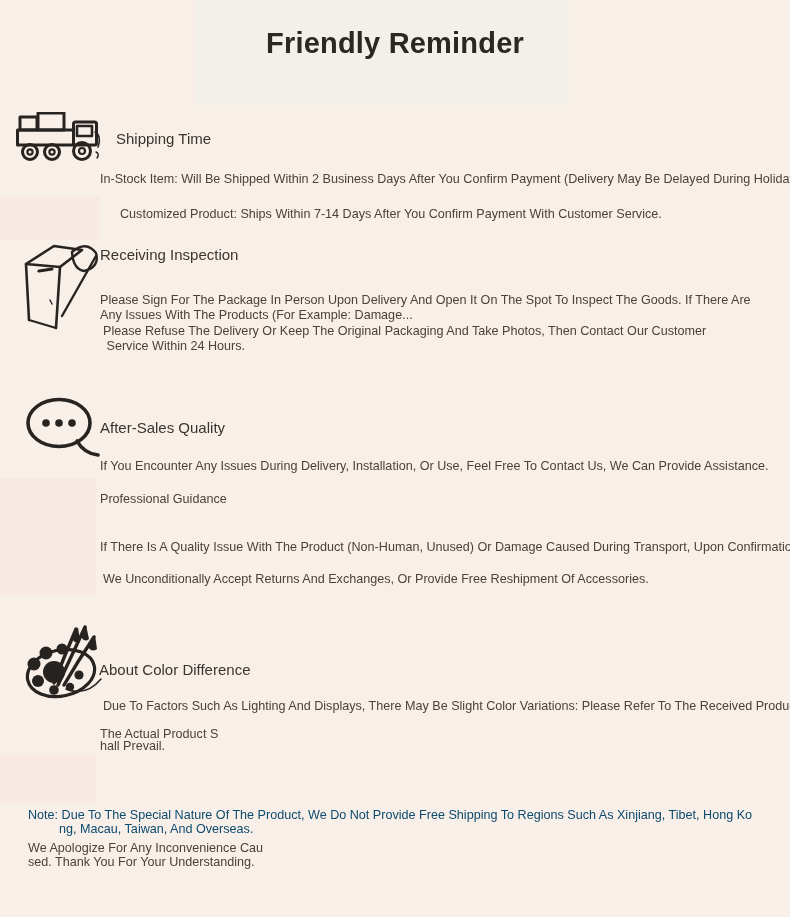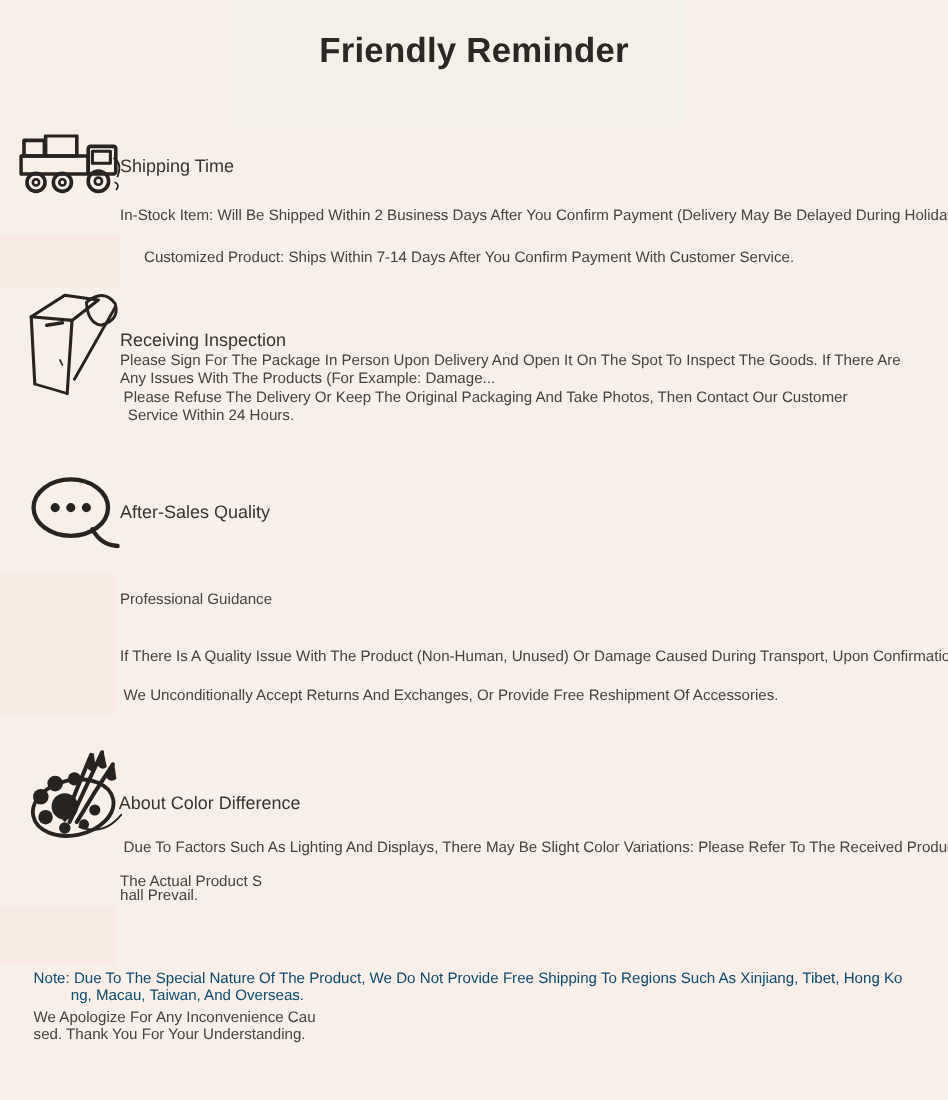--- a/index.html
+++ b/index.html
@@ -44,52 +44,53 @@
       <circle class="ink" cx="14" cy="40" r="7.5" stroke-width="3"></circle>
       <circle class="ink" cx="14" cy="40" r="2.6" stroke-width="2.2"></circle>
       <circle class="ink" cx="36" cy="40" r="7.5" stroke-width="3"></circle>
       <circle class="ink" cx="36" cy="40" r="2.6" stroke-width="2.2"></circle>
       <circle class="ink" cx="66" cy="39" r="8.5" stroke-width="3"></circle>
       <circle class="ink" cx="66" cy="39" r="3" stroke-width="2.2"></circle>
       <path class="ink" d="M79,20 Q86,24 82,35" stroke-width="1.6"></path>
       <path class="ink" d="M80,40 Q84,42 81,46" stroke-width="1.4"></path>
     </svg>
   </div>
-  <div class="heading" style="left:100px; top:130px;">Shipping Time</div>
+  <div class="heading" style="left:116px; top:130px;">Shipping Time</div>
   <div class="line" style="left:100px; top:172px;">In-Stock Item: Will Be Shipped Within 2 Business Days After You Confirm Payment (Delivery May Be Delayed During Holidays</div>
   <div class="line" style="left:120px; top:207px;">Customized Product: Ships Within 7-14 Days After You Confirm Payment With Customer Service.</div>
 
   <div class="icon" style="left:20px; top:240px;">
     <svg width="80" height="94" viewBox="0 0 80 94">
       <path class="ink" d="M6,24 L34,6 L62,10 L40,27 Z" stroke-width="2.6"></path>
       <path class="ink" d="M52,12 Q66,0 76,13 Q80,27 64,31 Q53,29 52,12 Z" stroke-width="2.4"></path>
       <path class="ink" d="M6,24 L9,80" stroke-width="2.6"></path>
       <path class="ink" d="M9,80 L36,88" stroke-width="2.2"></path>
       <path class="ink" d="M40,27 L36,88" stroke-width="2.6"></path>
       <path class="ink" d="M76,16 L42,76" stroke-width="2.4"></path>
       <path class="ink" d="M19,31 L32,29" stroke-width="3"></path>
       <path class="ink" d="M30,60 L32,64" stroke-width="1.4"></path>
     </svg>
   </div>
-  <div class="heading" style="left:100px; top:275px;">Receiving Inspection</div>
+  <div class="heading" style="left:100px; top:246px;">Receiving Inspection</div>
   <div class="line" style="left:100px; top:293px;">Please Sign For The Package In Person Upon Delivery And Open It On The Spot To Inspect The Goods. If There Are</div>
   <div class="line" style="left:100px; top:308px;">Any Issues With The Products (For Example: Damage...</div>
   <div class="line" style="left:103px; top:324px;">Please Refuse The Delivery Or Keep The Original Packaging And Take Photos, Then Contact Our Customer</div>
   <div class="line" style="left:103px; top:339px;"> Service Within 24 Hours.</div>
 
   <div class="icon" style="left:24px; top:396px;">
     <svg width="80" height="62" viewBox="0 0 80 62">
       <ellipse class="ink" cx="35" cy="27" rx="31" ry="23.5" stroke-width="3.6"></ellipse>
       <circle class="ink-fill" cx="22" cy="27" r="3.8"></circle>
       <circle class="ink-fill" cx="35" cy="27" r="3.8"></circle>
       <circle class="ink-fill" cx="48" cy="27" r="3.8"></circle>
       <path class="ink" d="M53,45 C58,54 64,58 74,59" stroke-width="3.6"></path>
     </svg>
   </div>
   <div class="heading" style="left:100px; top:419px;">After-Sales Quality</div>
+  <div class="line" style="left:100px; top:459px;">If You Encounter Any Issues During Delivery, Installation, Or Use, Feel Free To Contact Us, We Can Provide Assistance.</div>
   <div class="line" style="left:100px; top:492px;">Professional Guidance</div>
   <div class="line" style="left:100px; top:540px;">If There Is A Quality Issue With The Product (Non-Human, Unused) Or Damage Caused During Transport, Upon Confirmation</div>
   <div class="line" style="left:103px; top:572px;">We Unconditionally Accept Returns And Exchanges, Or Provide Free Reshipment Of Accessories.</div>
 
   <div class="icon" style="left:24px; top:625px;">
     <svg width="78" height="74" viewBox="0 0 78 74">
       <g transform="rotate(-12 37 48)">
         <ellipse class="ink" cx="37" cy="48" rx="34" ry="23" stroke-width="3.2"></ellipse>
       </g>
       <circle class="ink-fill" cx="30" cy="47" r="11"></circle>

